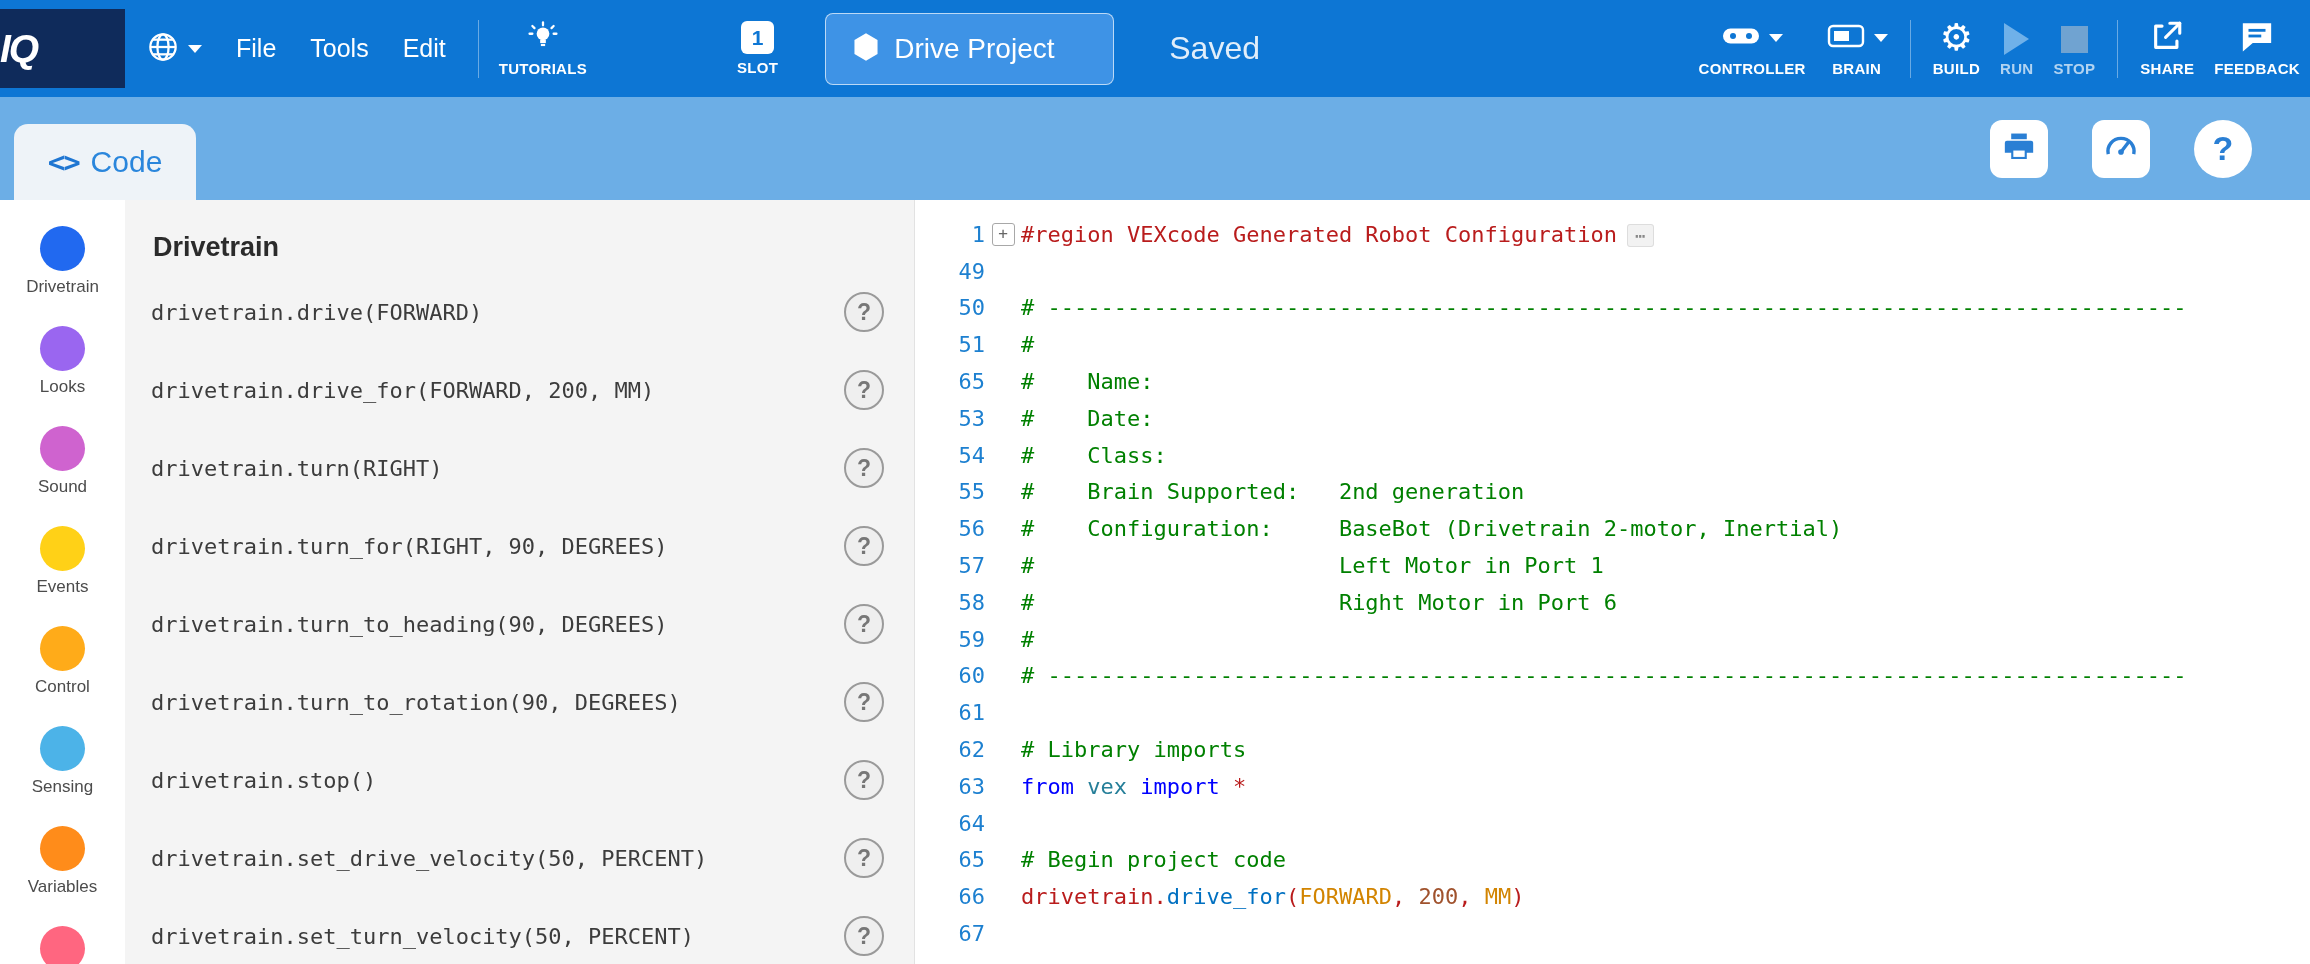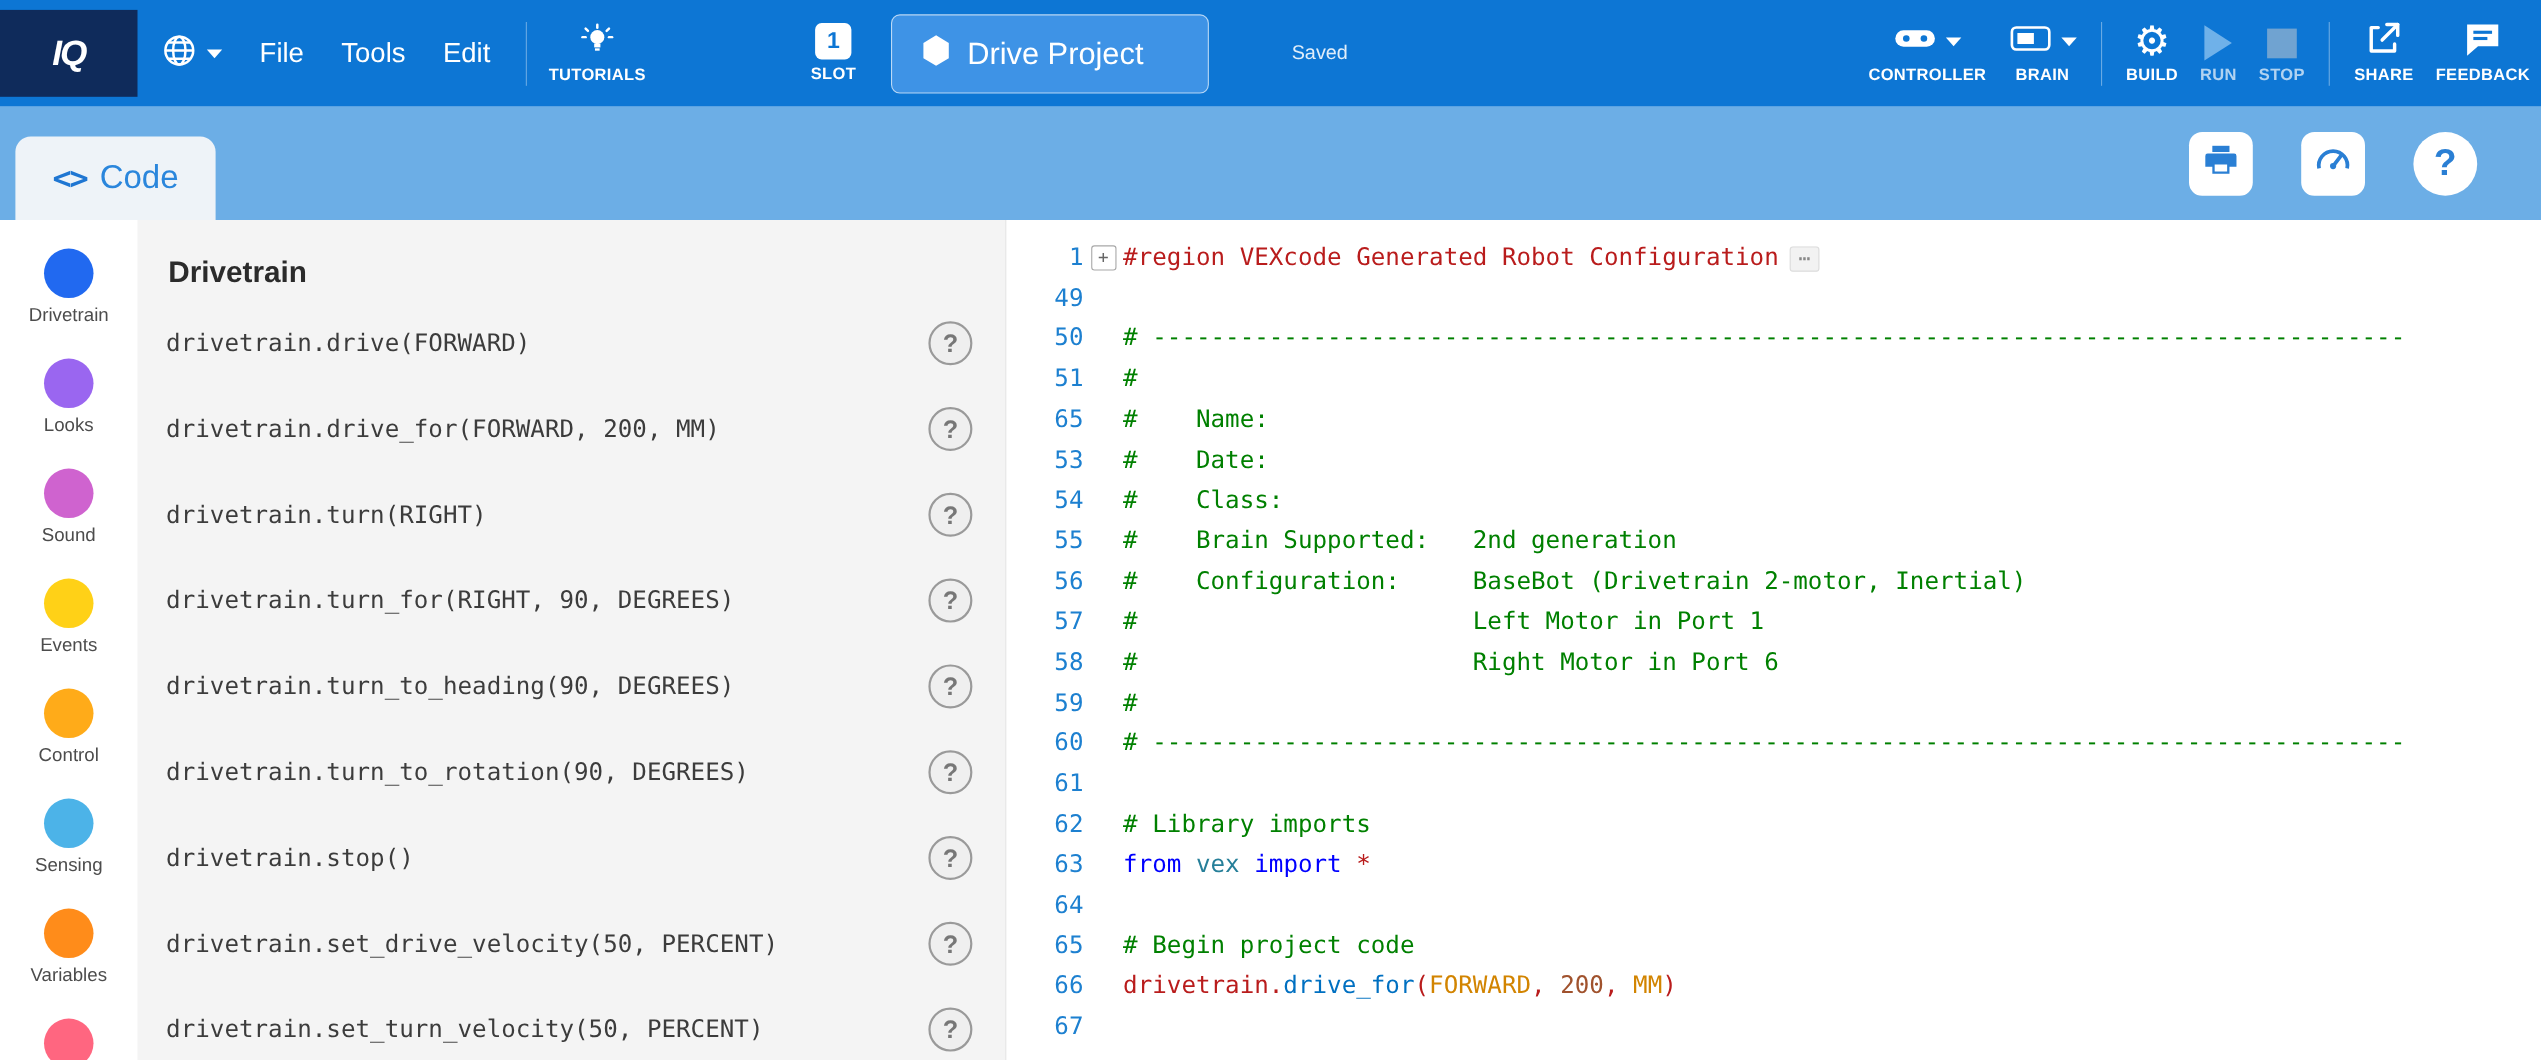--- a/index.html
+++ b/index.html
@@ -1,36 +1,36 @@
 <!DOCTYPE html>
 <html><head>
 <meta charset="utf-8">
 <style>
   html,body{margin:0;padding:0;background:#fff;}
   .app{width:2310px;height:964px;position:relative;overflow:hidden;
        font-family:"Liberation Sans",sans-serif;-webkit-font-smoothing:antialiased;}
 
   
   .topbar{height:97px;background:#0d76d4;display:flex;align-items:center;color:#fff;}
-  .logo{width:125px;height:79px;background:#0f2b5b;display:flex;align-items:center;justify-content:center;
-        font-size:32px;font-weight:900;font-style:italic;letter-spacing:-2px;flex:none;}
+  .logo{width:125px;height:79px;background:#0f2b5b;display:flex;align-items:center;justify-content:flex-start;
+        font-size:39px;font-weight:900;font-style:italic;letter-spacing:-2px;flex:none;}
   .globe-btn{display:flex;align-items:center;gap:9px;margin-left:22px;cursor:pointer;flex:none;}
   .caret{width:0;height:0;border-left:7px solid transparent;border-right:7px solid transparent;border-top:8px solid #fff;}
   .menu-item{font-size:25px;margin-left:34px;cursor:pointer;flex:none;}
   .tb-sep{width:1px;height:58px;background:rgba(255,255,255,.38);margin:0 20px 0 32px;flex:none;}
   .tb-item{display:flex;flex-direction:column;align-items:center;justify-content:center;gap:5px;cursor:pointer;flex:none;}
   .tb-item .lbl{font-size:15px;font-weight:700;letter-spacing:.3px;white-space:nowrap;}
   .tb-item.muted{opacity:.68;}
   .icon-row{display:flex;align-items:center;gap:8px;height:34px;}
   .slot-box{width:33px;height:33px;background:#fff;border-radius:6px;display:flex;align-items:center;justify-content:center;
             color:#0d76d4;font-weight:800;font-size:21px;}
   .project-btn{margin-left:150px;height:70px;min-width:235px;padding:0 26px;border-radius:8px;background:#3e93e6;
                border:1.5px solid rgba(255,255,255,.65);display:flex;align-items:center;gap:14px;cursor:pointer;flex:none;}
   .project-name{font-size:28px;color:#fff;white-space:nowrap;}
-  .saved{margin-left:75px;font-size:18px;color:rgba(255,255,255,.88);flex:none;}
+  .saved{margin-left:55px;font-size:32px;color:rgba(255,255,255,.88);flex:none;}
   .tb-right{margin-left:auto;display:flex;align-items:center;padding-right:10px;gap:20px;}
   .run-tri{width:0;height:0;border-left:25px solid #9ecdf4;border-top:16px solid transparent;border-bottom:16px solid transparent;margin-top:2px;}
   .stop-sq{width:27px;height:27px;background:#9fb9d0;margin-top:4px;}
   .gear-glyph{font-family:"DejaVu Sans",sans-serif;font-size:37px;line-height:34px;color:#fff;}
 
   
   .tabbar{height:103px;background:#6caee6;display:flex;align-items:flex-end;position:relative;}
   .code-tab{margin-left:14px;width:182px;height:76px;background:#eef3f8;border-radius:14px 14px 0 0;
             display:flex;align-items:center;justify-content:center;gap:12px;cursor:pointer;}
   .code-tab .tab-icon{font-size:29px;font-weight:800;color:#1f76d2;letter-spacing:-2px;font-family:"DejaVu Sans Mono",monospace;}
@@ -119,21 +119,21 @@
         </svg>
       </span>
       <span class="lbl">TUTORIALS</span>
     </div>
 
     <div class="tb-item project-slot" style="margin-left:150px;">
       <span class="slot-box">1</span>
       <span class="lbl">SLOT</span>
     </div>
 
-    <div class="project-btn" style="margin-left:32px;">
+    <div class="project-btn" style="margin-left:47px;">
       <span>
         <svg width="28" height="30" viewBox="0 0 24 26">
             <polygon points="12 1 22 7 22 19 12 25 2 19 2 7" fill="#fff"></polygon>
           </svg>
       </span>
       <span class="project-name">Drive Project</span>
     </div>
 
     <span class="saved">Saved</span>
 

